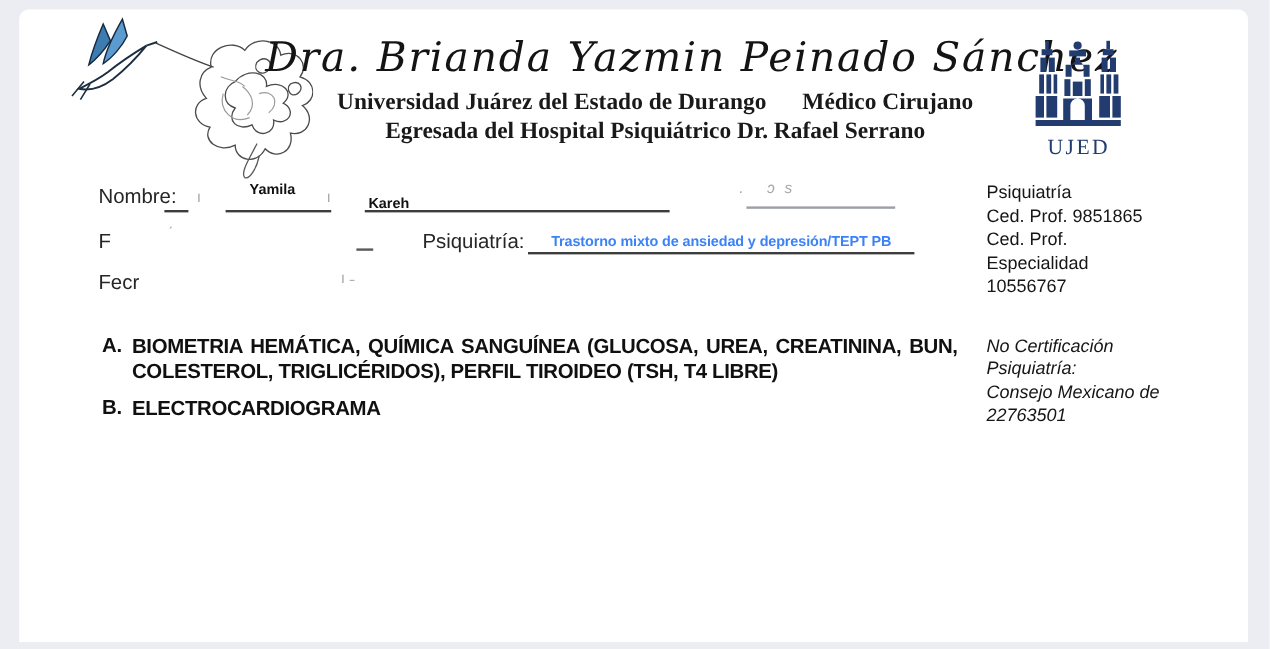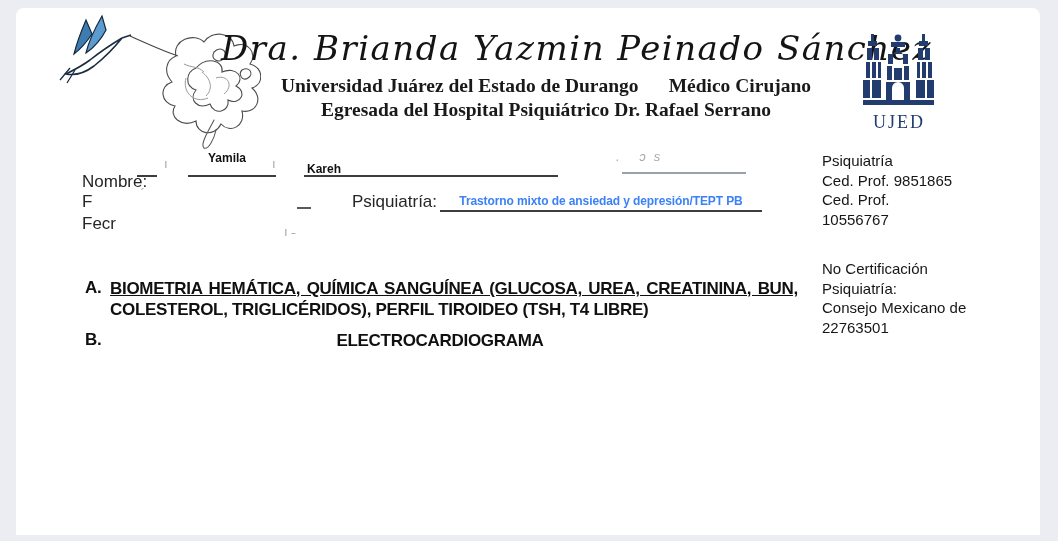--- a/index.html
+++ b/index.html
@@ -55,29 +55,29 @@
   .diag-value {
     font-weight: bold; font-size: 12px; letter-spacing: -0.1px;
     color: #3b82f6; text-align: center; white-space: nowrap;
   }
 
   
   .cred-col {
     left: 806px; top: 143px; width: 170px;
     text-align: left; font-size: 15px; line-height: 19.5px; color: #161616;
   }
-  .cred-block2 { margin-top: 30px; }
+  .cred-block2 { margin-top: 30px; font-style: italic; }
 
   
   .order-letter { font-weight: bold; font-size: 17px; letter-spacing: -0.2px; color: #101010; }
   .order-text {
     font-weight: bold; font-size: 17px; letter-spacing: -0.3px;
     line-height: 21px; color: #101010; width: 688px;
   }
-  .order-just { display: block; text-align: justify; text-align-last: justify; word-spacing: 2px; text-decoration: underline; }
+  .order-just { display: block; text-align: justify; text-align-last: justify; word-spacing: 2px; }
   .dash-mark { height: 2px; background: #5a5a5a; }
   svg { display: block; }
 </style>
 </head>
 <body>
 
 <div class="paper">
 
   <div class="abs logo-left">
     <svg width="205" height="152" viewBox="0 0 205 152">
@@ -148,55 +148,56 @@
           <rect x="11" y="48" width="9" height="18"></rect>
         <rect x="55" y="48" width="9" height="18"></rect>
           <rect x="66" y="48" width="7" height="18"></rect>
         <path d="M25 50 h24 v18 h-24 z M31 56 a6 6 0 0 1 12 0 v12 h-12 z" fill-rule="evenodd"></path>
         <rect x="2" y="68" width="71" height="5"></rect>
       </g>
       <text x="38" y="96" text-anchor="middle" font-family="Liberation Serif, serif" font-size="18" letter-spacing="2" fill="#223c6f">UJED</text>
     </svg>
   </div>
 
-  <div class="abs flabel" style="left:66px; top:164px;">Nombre:</div>
+  <div class="abs flabel" style="left:66px; top:146px;">Nombre:</div>
   <div class="abs uline" style="left:121px; top:167px; width:20px;"></div>
   <div class="abs remnant" style="left:148px; top:148px;">ı</div>
   <div class="abs bname" style="left:192px; top:143px;">Yamila</div>
   <div class="abs uline" style="left:172px; top:167px; width:88px;"></div>
   <div class="abs remnant" style="left:256px; top:148px;">ı</div>
   <div class="abs bname" style="left:291px; top:154px;">Kareh</div>
   <div class="abs uline" style="left:288px; top:167px; width:254px;"></div>
   <div class="abs remnant" style="left:600px; top:141px; letter-spacing:8px;font-style:italic;">. ɔs</div>
   <div class="abs uline-light" style="left:606px; top:164px; width:124px;"></div>
 
   <div class="abs flabel" style="left:66px; top:184px;">F</div>
   <div class="abs remnant" style="left:124px; top:178px;">ˊ</div>
   <div class="abs dash-mark" style="left:281px; top:199px; width:14px;"></div>
   <div class="abs flabel" style="left:336px; top:184px;">Psiquiatría:</div>
   <div class="abs uline" style="left:424px; top:202px; width:322px;"></div>
   <div class="abs diag-value" style="left:424px; top:186px; width:322px;">Trastorno mixto de ansiedad y depresión/TEPT PB</div>
 
-  <div class="abs flabel" style="left:66px; top:206px;">Fecr</div>
+  <div class="abs flabel" style="left:66px; top:218px;">Fecr</div>
   <div class="abs remnant" style="left:268px; top:216px;">ı ˗</div>
 
   <div class="abs cred-col">
     <div>Psiquiatría</div>
     <div>Ced. Prof. 9851865</div>
     <div>Ced. Prof.</div>
+    <div>Especialidad</div>
     <div>10556767</div>
     <div class="cred-block2">
       <div>No Certificación</div>
       <div>Psiquiatría:</div>
       <div>Consejo Mexicano de</div>
       <div>22763501</div>
     </div>
   </div>
 
   <div class="abs order-letter" style="left:69px; top:270px;">A.</div>
   <div class="abs order-text" style="left:94px; top:270px;">
     <span class="order-just">BIOMETRIA HEMÁTICA, QUÍMICA SANGUÍNEA (GLUCOSA, UREA, CREATININA, BUN,</span>
     <span>COLESTEROL, TRIGLICÉRIDOS), PERFIL TIROIDEO (TSH, T4 LIBRE)</span>
   </div>
   <div class="abs order-letter" style="left:69px; top:322px;">B.</div>
-  <div class="abs order-text" style="left:80px; top:322px;text-align:center;">ELECTROCARDIOGRAMA</div>
+  <div class="abs order-text" style="left:94px; top:322px;">ELECTROCARDIOGRAMA</div>
 
 </div>
 
 </body></html>

